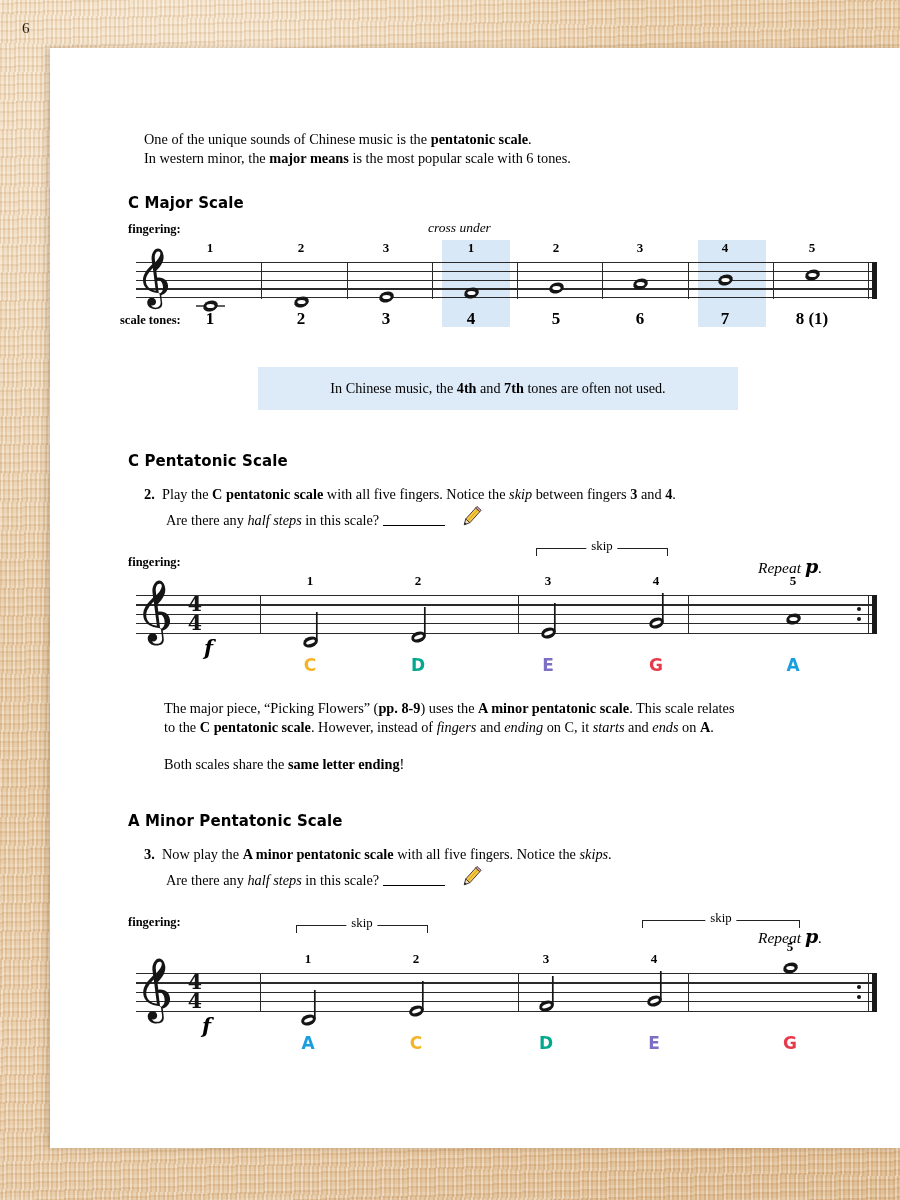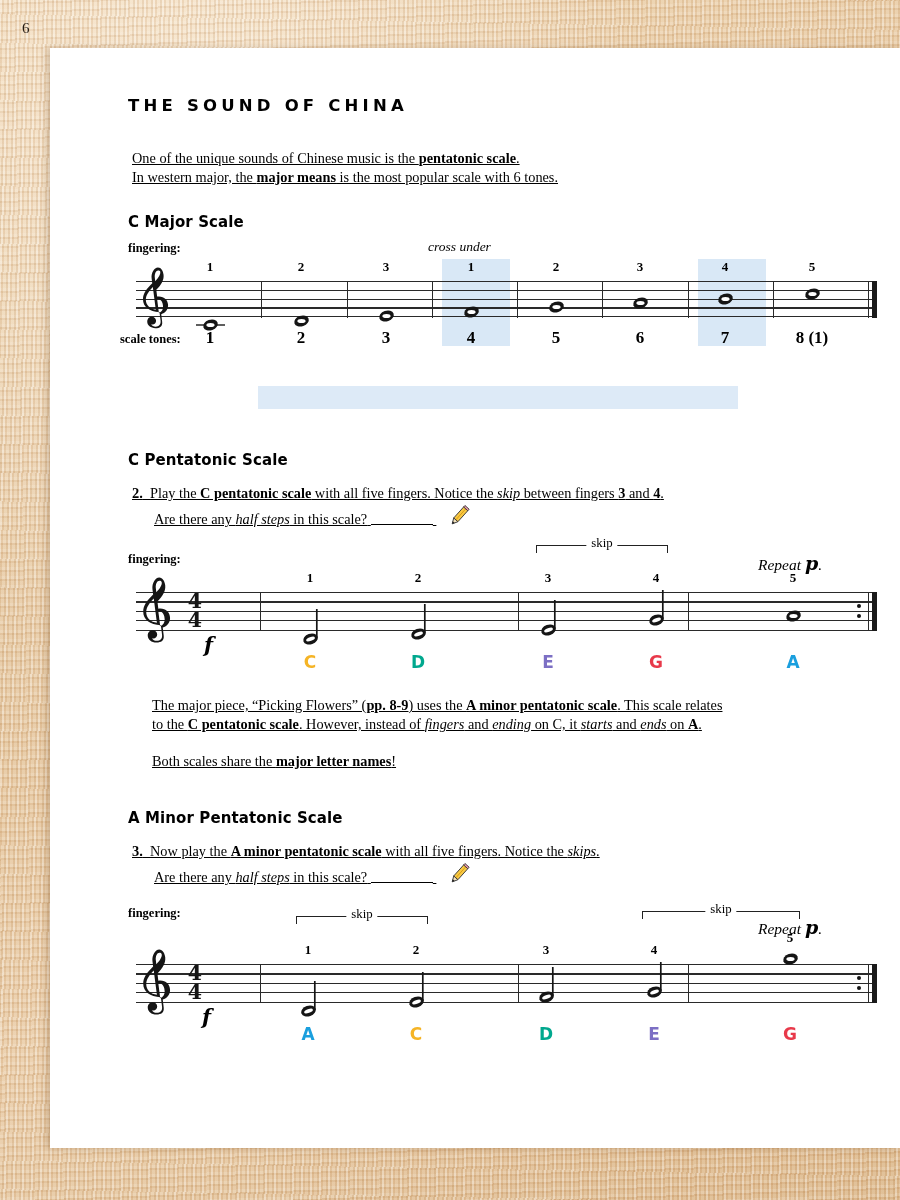--- a/index.html
+++ b/index.html
@@ -39,21 +39,21 @@
     font-family:"DejaVu Sans", sans-serif;
     font-size:16.5px;font-weight:600;letter-spacing:4.2px;
     margin:0;color:#000;
   }
   h2.section{
     font-family:"DejaVu Sans", sans-serif;
     font-size:15px;font-weight:700;letter-spacing:.1px;
     margin:0;color:#000;
   }
   p.body{
-    font-size:14.3px;line-height:19px;margin:4px;color:#000;text-decoration:underline;
+    font-size:14.3px;line-height:19px;margin:16px;color:#000;
   }
   .b{font-weight:700;}
   .i{font-style:italic;}
   .num{font-weight:700;font-size:14.5px;}
 
   
   .infobox{
     background:#ddeaf7;
     text-align:center;
     padding:11px 14px 12px;
@@ -107,25 +107,24 @@
 </head>
 <body>
 
 <div id="backdrop"></div>
 
 <div id="page-number">6</div>
 
 <div id="sheet">
   <div class="content">
 
-    <h1 class="title">THE SOUND OF CHINA</h1>
 
     <p class="body" style="margin-top:34px;">
       <span>One of the unique sounds of Chinese music is the </span><span class="b">pentatonic scale</span><span>.</span><br>
-      <span>In western major, the </span><span class="b">major means</span><span> is the most popular scale with 6 tones.</span>
+      <span>In western minor, the </span><span class="b">major means</span><span> is the most popular scale with 6 tones.</span>
     </p>
 
     <h2 class="section" style="margin-top:26px;">C Major Scale</h2>
 
 
     <div class="system" id="sys1" style="height:125px;margin-top:12px;">
         <div class="hl" style="left: 314px; top: 16px; width: 68px; height: 87.2px;"></div>
         <div class="hl" style="left: 570px; top: 16px; width: 68px; height: 87.2px;"></div>
         <div class="sline" style="left: 8px; width: 740px; top: 38px;"></div>
         <div class="sline" style="left: 8px; width: 740px; top: 46.8px;"></div>
@@ -208,20 +207,21 @@
           <g transform="translate(7.5,0) rotate(-20)">
             <ellipse cx="0" cy="0" rx="7.5" ry="5.3" fill="#151515"></ellipse>
             <ellipse cx="0" cy="0" rx="4.1" ry="2" fill="#ffffff" transform="rotate(20)"></ellipse>
           </g>
         </svg>
         <div class="fingerlbl" style="left: 668px; top: 16px; width: 32px;">5</div>
         <div class="tonelbl" style="left: 656px; top: 85.2px; width: 56px;">8 (1)</div>
       </div>
 
     <div class="infobox" style="margin:18px 0 0 130px;width:452px;">
+      <div><span>In Chinese music, the </span><span class="b">4th</span><span> and </span><span class="b">7th</span><span> tones are often not used.</span></div>
     </div>
 
     <h2 class="section" style="margin-top:42px;">C Pentatonic Scale</h2>
 
     <p class="body" style="margin-top:15px;">
       <span class="num">2.</span>&nbsp;
       <span>Play the </span><span class="b">C pentatonic scale</span><span> with all five fingers. Notice the </span><span class="i">skip</span><span> between fingers </span><span class="b">3</span><span> and </span><span class="b">4</span><span>.</span><br>
       <span style="display:inline-block;width:22px;"></span><span>Are there any </span><span class="i">half steps</span><span> in this scale?</span>
       <span class="blank-line"></span>
       <span class="pencil">
@@ -313,21 +313,21 @@
         <div class="fingerlbl" style="left: 649px; top: 22px; width: 32px;">5</div>
         <div class="notelettr" style="left: 641px; top: 103.6px; width: 48px; color: rgb(26, 159, 222);">A</div>
       </div>
 
     <div style="margin:18px 0 0 20px;">
       <p class="body">
         <span>The major piece, “Picking Flowers” (</span><span class="b">pp. 8-9</span><span>) uses the </span><span class="b">A minor pentatonic scale</span><span>. This scale relates</span><br>
         <span>to the </span><span class="b">C pentatonic scale</span><span>. However, instead of </span><span class="i">fingers</span><span> and </span><span class="i">ending</span><span> on C, it </span><span class="i">starts</span><span> and </span><span class="i">ends</span><span> on </span><span class="b">A</span><span>.</span>
       </p>
       <p class="body" style="margin-top:18px;">
-        <span>Both scales share the </span><span class="b">major letter names</span><span>!</span>
+        <span>Both scales share the </span><span class="b">same letter ending</span><span>!</span>
       </p>
     </div>
 
     <h2 class="section" style="margin-top:38px;">A Minor Pentatonic Scale</h2>
 
     <p class="body" style="margin-top:15px;">
       <span class="num">3.</span>&nbsp;
       <span>Now play the </span><span class="b">A minor pentatonic scale</span><span> with all five fingers. Notice the </span><span class="i">skips</span><span>.</span><br>
       <span style="display:inline-block;width:22px;"></span><span>Are there any </span><span class="i">half steps</span><span> in this scale?</span>
       <span class="blank-line"></span>

